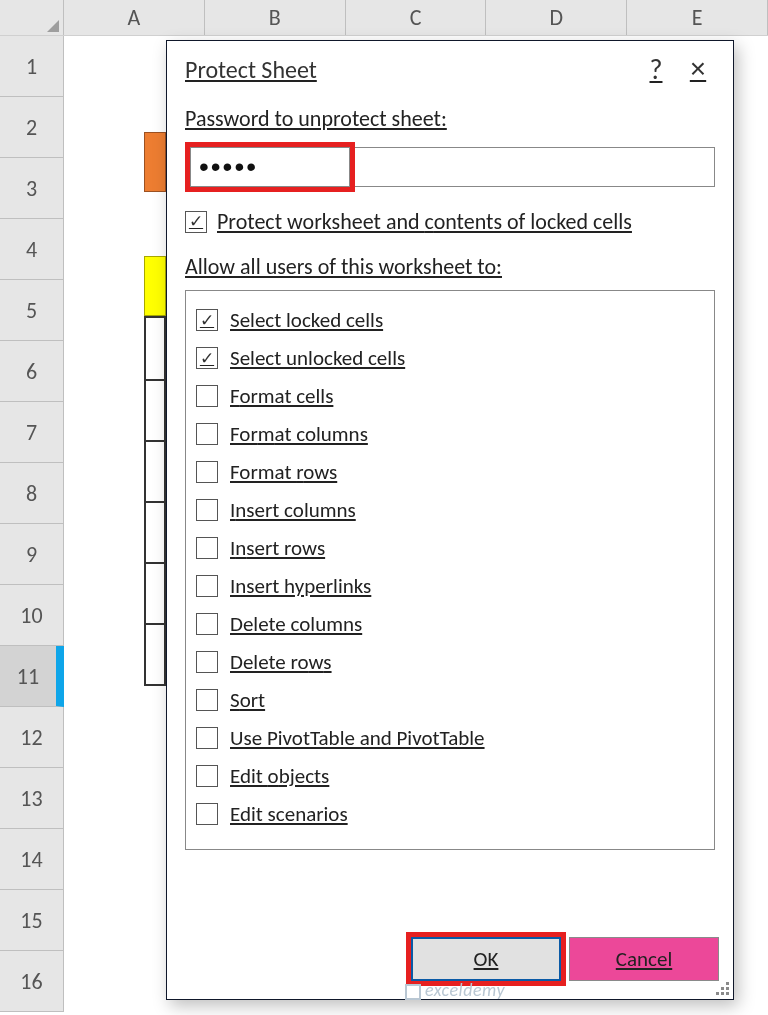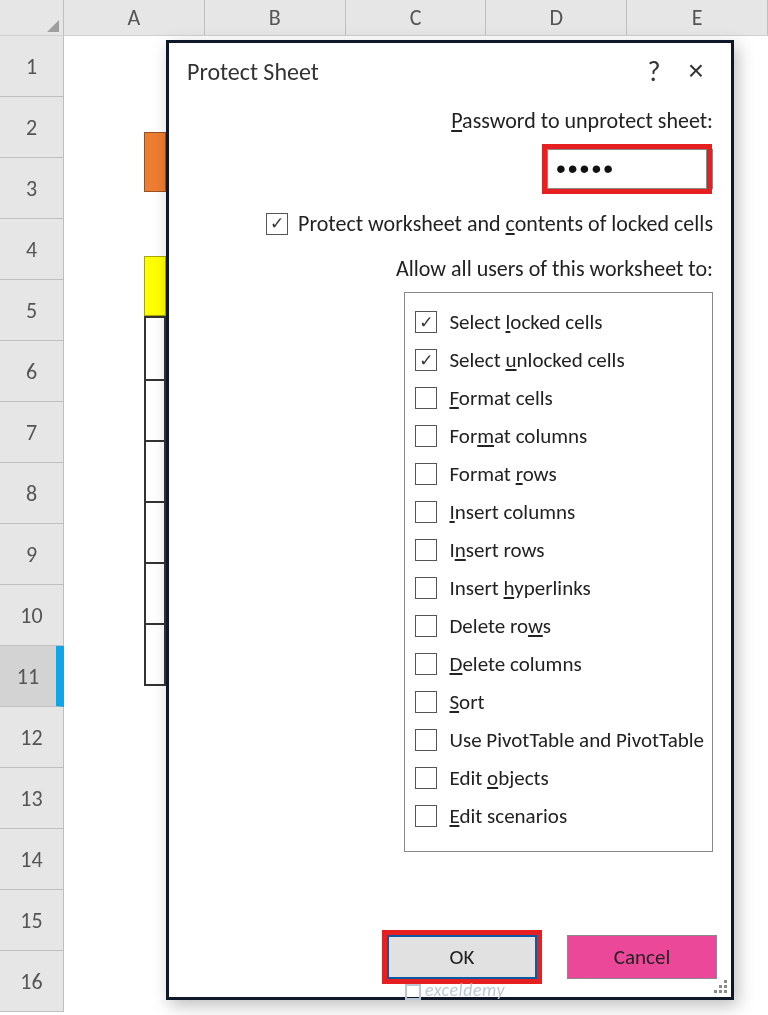--- a/index.html
+++ b/index.html
@@ -75,23 +75,23 @@
   .table-outline .hline{
     position:absolute; left:0; right:0; height:2px; background:#333;
   }
 
   
   .dialog {
     position:absolute;
     left: 166px; top: 40px;
     width: 568px; height: 960px;
     background:#fff;
-    border:3px solid #0f172a;
+    border:1px solid #0f172a;
     box-shadow: 4px 6px 16px rgba(0,0,0,0.25);
-    display:flex; flex-direction:column;
+    display:flex; flex-direction:column;text-decoration:underline;
   }
   .titlebar{
     height:56px;
     display:flex; align-items:center;
     padding: 0 14px 0 18px;
     font-size:24px; color:#333;
   }
   .titlebar .title{ flex:1; }
   .titlebar .help{
     width:42px; text-align:center; font-size:28px; color:#333; cursor:default;
@@ -100,21 +100,20 @@
     width:42px; text-align:center; font-size:28px; color:#333; cursor:default;
     font-family: Arial, sans-serif;
   }
   .dlg-body{
     flex:1;
     padding: 8px 18px 0 18px;
     font-size: 22px;
     color:#222;
     display:flex; flex-direction:column;
     gap: 10px;
-    align-items: flex-end;
   }
   .label { font-size:22px; }
   .underline { text-decoration: underline; }
   .pw-wrap{
     border: 5px solid #e62020;
     padding: 0;
     width: 170px;
     position:relative;
   }
   .pw-row{
@@ -159,21 +158,21 @@
     overflow:auto;
     min-height: 560px;
     max-height: 560px;
   }
   .perm-item{
     display:flex; align-items:center; gap:12px;
     height:38px;
     font-size:21px;
   }
   .btn-row{
-    display:flex; justify-content:flex-end; gap:30px;
+    display:flex; justify-content:flex-end; gap:8px;
     padding: 18px 14px 18px 14px;
     align-items: flex-end;
   }
   .btn{
     width:150px; height:44px;
     background:#ec4899;
     border:1px solid #8a8a8a;
     font-size:21px;
     display:flex; align-items:center; justify-content:center;
     cursor:default;
@@ -300,25 +299,25 @@
         <div class="perm-item">
           <span class="cb"></span>
           <span><span>I</span><span class="underline">n</span><span>sert rows</span></span>
         </div>
         <div class="perm-item">
           <span class="cb"></span>
           <span><span>Insert </span><span class="underline">h</span><span>yperlinks</span></span>
         </div>
         <div class="perm-item">
           <span class="cb"></span>
+          <span><span></span><span class="underline">D</span><span>elete columns</span></span>
+        </div>
+        <div class="perm-item">
+          <span class="cb"></span>
           <span><span>Delete ro</span><span class="underline">w</span><span>s</span></span>
-        </div>
-        <div class="perm-item">
-          <span class="cb"></span>
-          <span><span></span><span class="underline">D</span><span>elete columns</span></span>
         </div>
         <div class="perm-item">
           <span class="cb"></span>
           <span><span></span><span class="underline">S</span><span>ort</span></span>
         </div>
         <div class="perm-item">
           <span class="cb"></span>
           <span><span>Use PivotTable and PivotTable</span><span></span></span>
         </div>
         <div class="perm-item">

